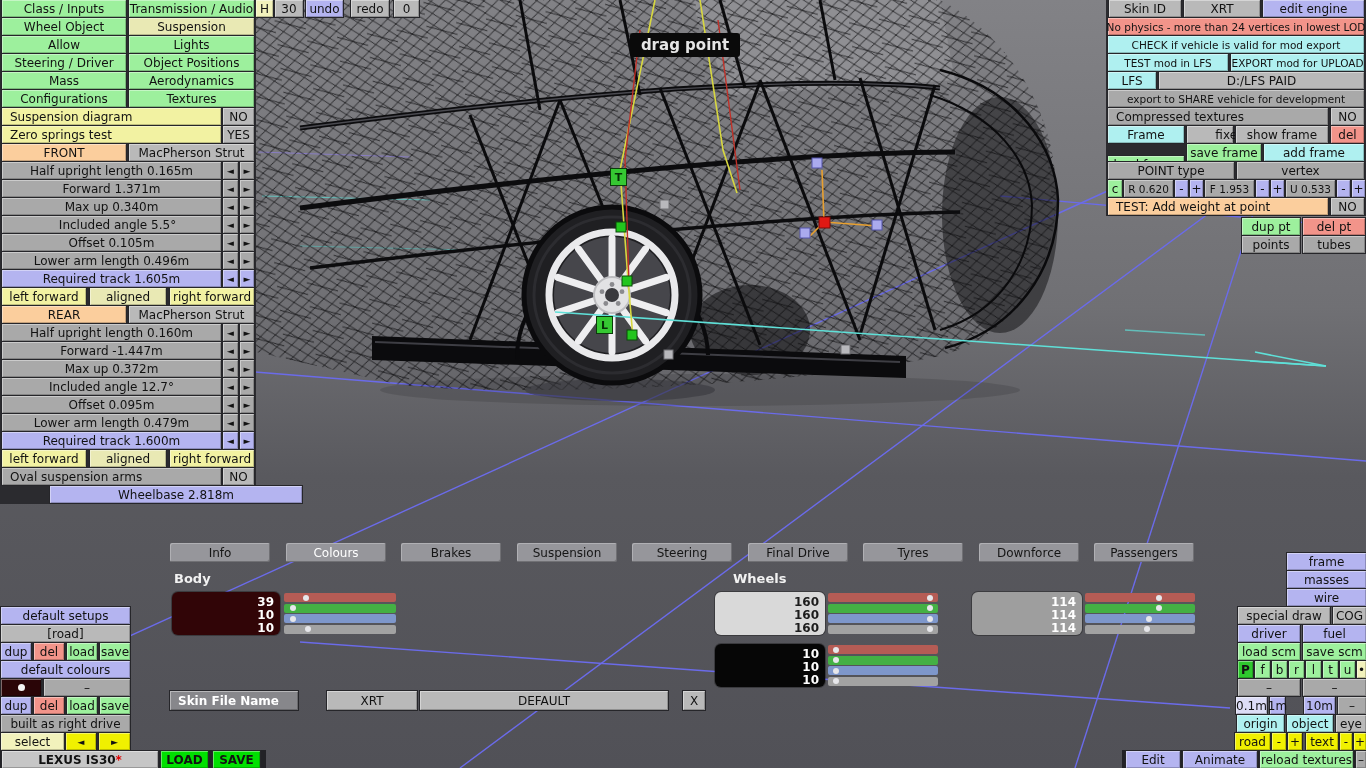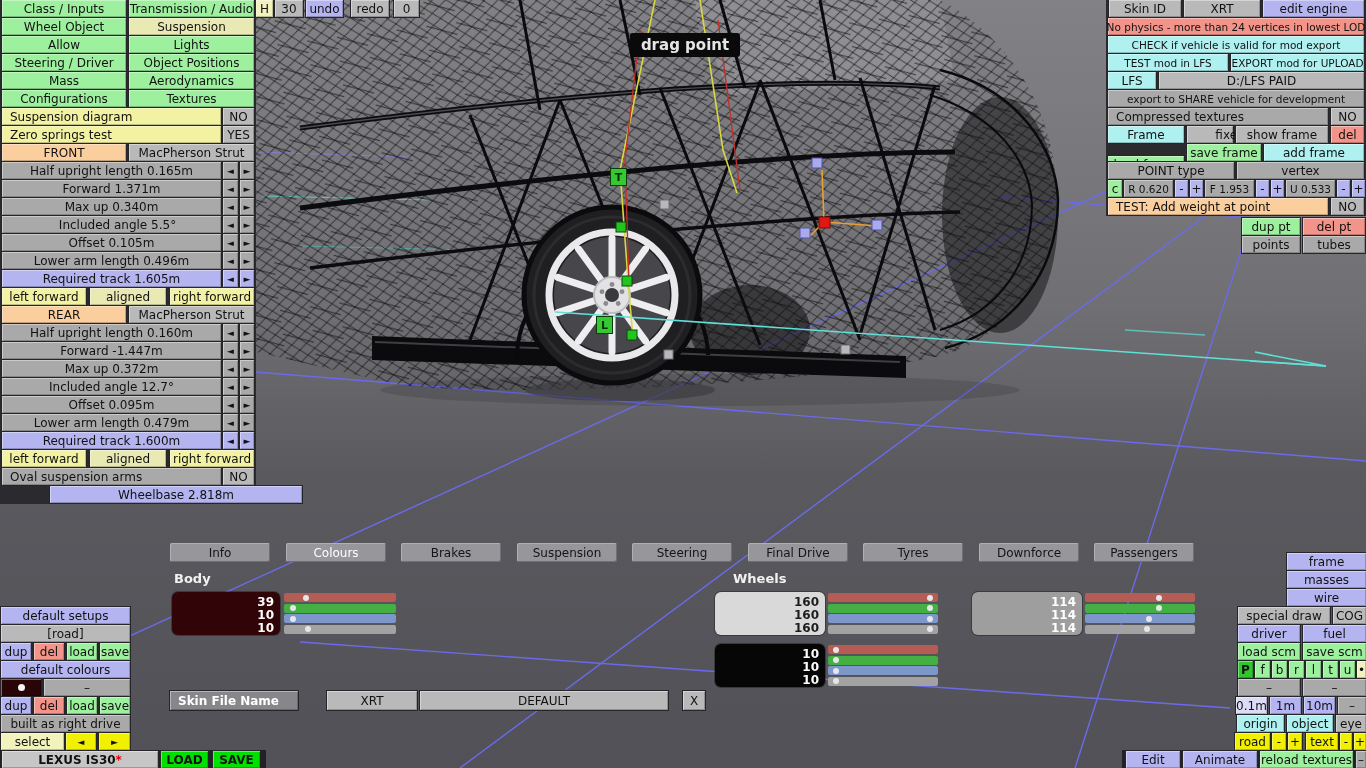--- a/index.html
+++ b/index.html
@@ -410,21 +410,21 @@
 <div class="btn green" style="left:1255px;top:661px;width:15px;">f</div>
 <div class="btn green" style="left:1272px;top:661px;width:15px;">b</div>
 <div class="btn green" style="left:1289px;top:661px;width:15px;">r</div>
 <div class="btn green" style="left:1306px;top:661px;width:15px;">l</div>
 <div class="btn green" style="left:1323px;top:661px;width:15px;">t</div>
 <div class="btn green" style="left:1340px;top:661px;width:15px;">u</div>
 <div class="btn pyellow" style="left:1357px;top:661px;width:9px;">•</div>
 <div class="btn graybar" style="left:1238px;top:679px;width:62px;">–</div>
 <div class="btn graybar" style="left:1303px;top:679px;width:63px;">–</div>
 <div class="btn" style="left:1236px;top:697px;width:31px;background:#dcdcf6;">0.1m</div>
-<div class="btn lav" style="left:1270px;top:697px;width:31px;">1m</div>
+<div class="btn lav" style="left:1270px;top:697px;width:15px;">1m</div>
 <div class="btn lav" style="left:1304px;top:697px;width:31px;">10m</div>
 <div class="btn graybar" style="left:1338px;top:697px;width:28px;">–</div>
 <div class="btn cyanb" style="left:1237px;top:715px;width:47px;">origin</div>
 <div class="btn cyanb" style="left:1287px;top:715px;width:46px;">object</div>
 <div class="btn gray" style="left:1336px;top:715px;width:30px;">eye</div>
 <div class="btn byellow" style="left:1235px;top:733px;width:35px;">road</div>
 <div class="btn byellow" style="left:1272px;top:733px;width:14px;">-</div>
 <div class="btn byellow" style="left:1288px;top:733px;width:14px;">+</div>
 <div class="btn byellow" style="left:1306px;top:733px;width:32px;">text</div>
 <div class="btn byellow" style="left:1340px;top:733px;width:12px;">-</div>

